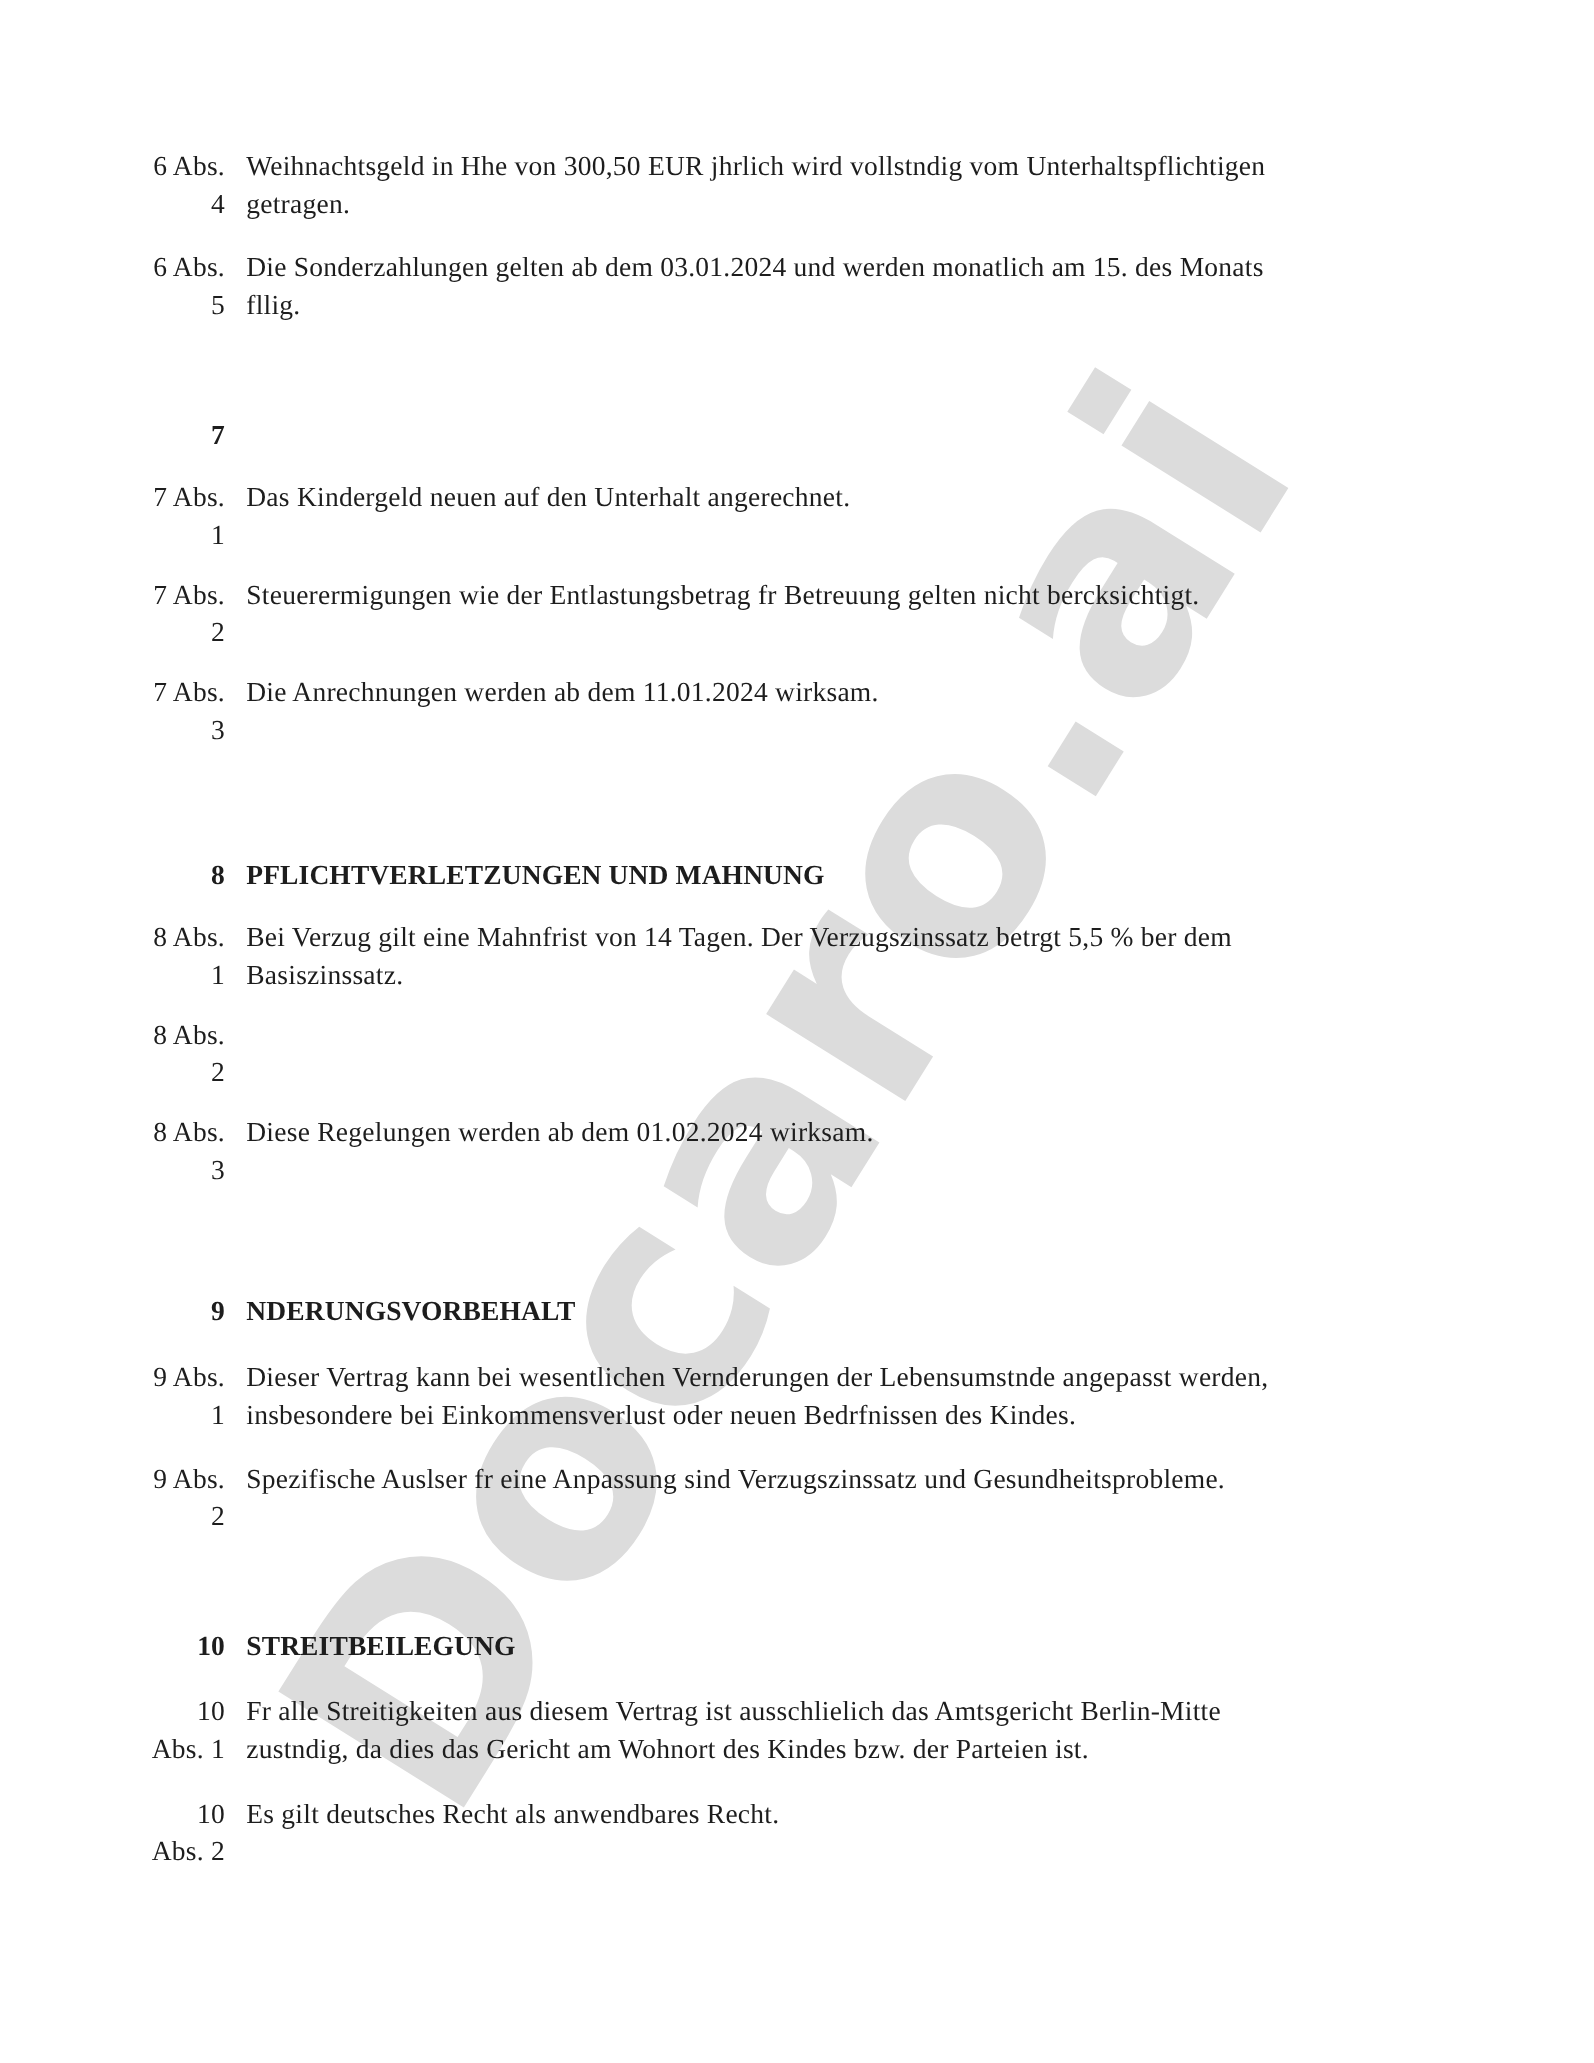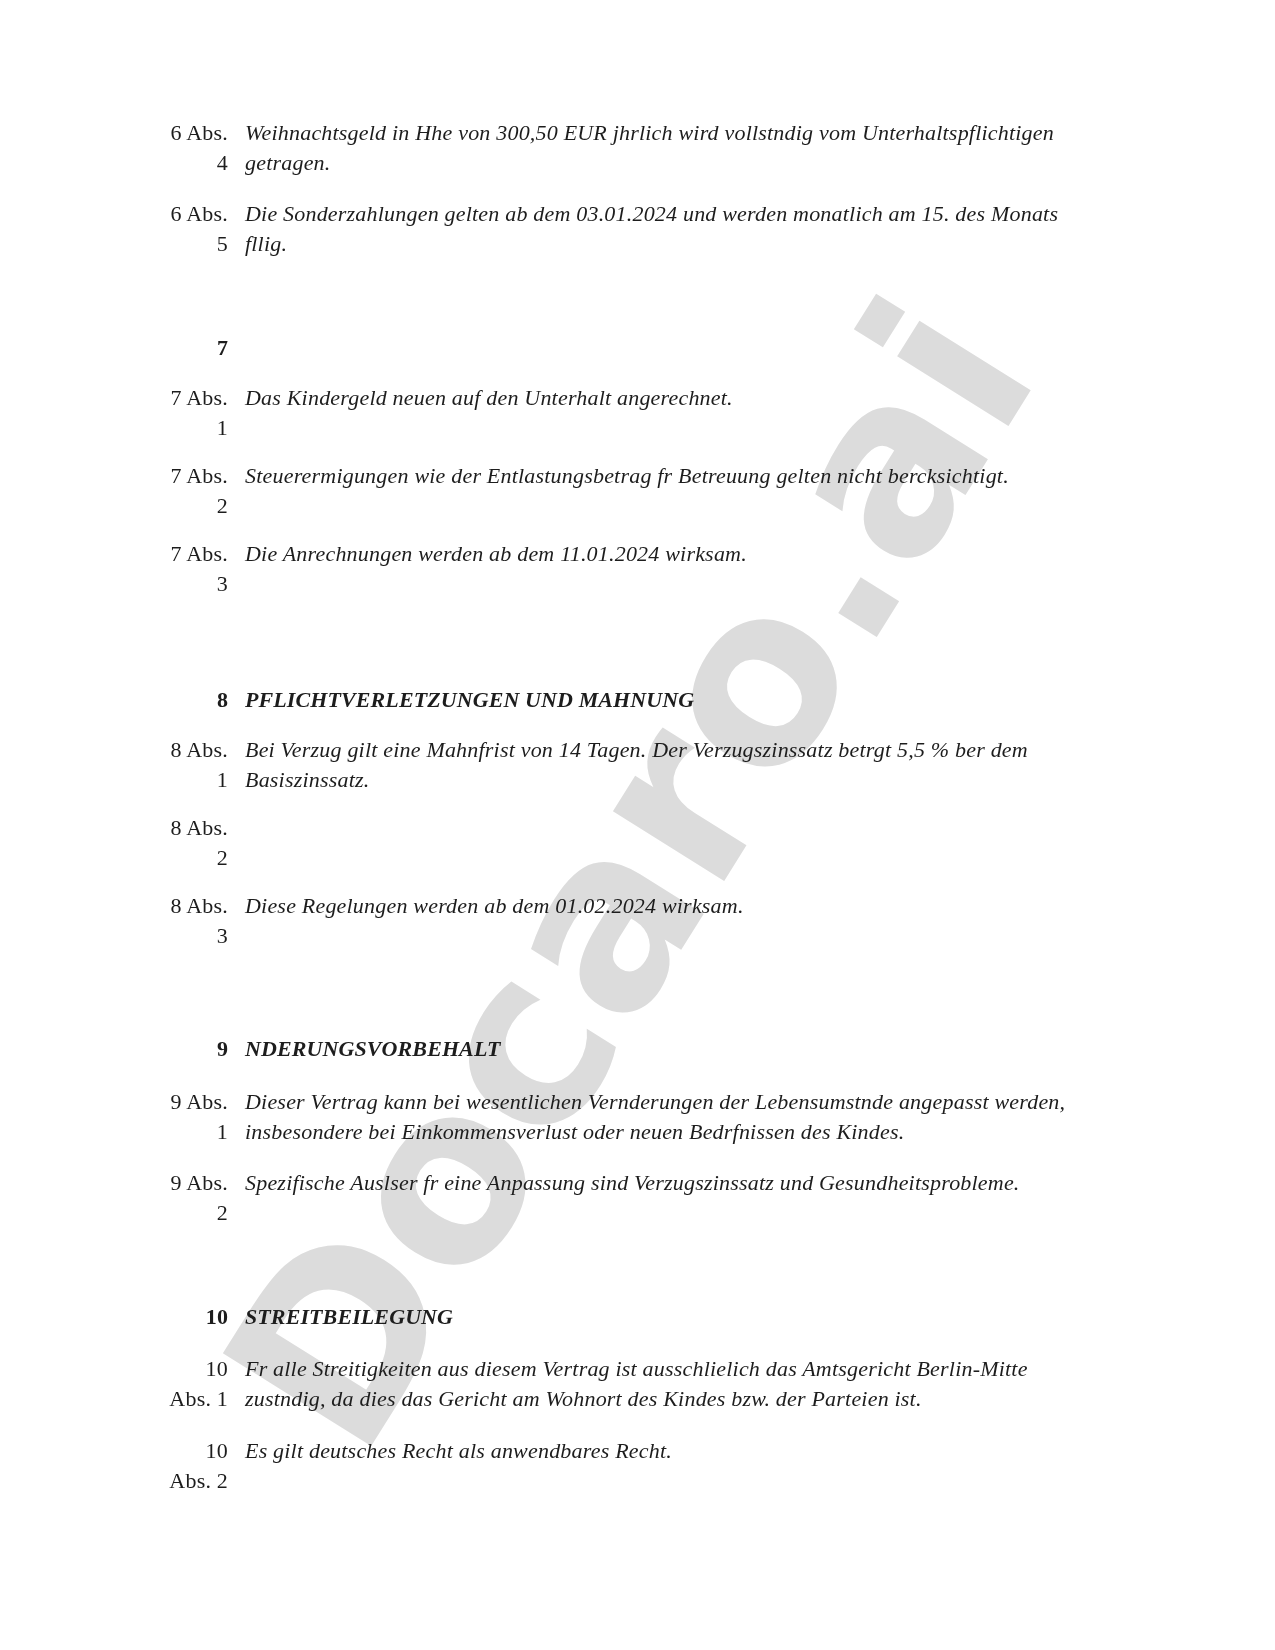--- a/index.html
+++ b/index.html
@@ -27,21 +27,20 @@
     font-size: 240px;
     color: #dcdcdc;
     white-space: nowrap;
     z-index: 0;
     user-select: none;
   }
   .content {
     position: absolute;
     inset: 0;
     z-index: 1;
-    margin-left: 48px;
   }
   .row {
     position: absolute;
     left: 100px;
     width: 1080px;
     display: flex;
     align-items: flex-start;
   }
   .col-label {
     flex: none;
@@ -52,21 +51,20 @@
     letter-spacing: 0.2px;
     white-space: pre-line;
   }
   .col-body {
     margin-left: 17px;
     font-size: 22px;
     line-height: 30px;
     letter-spacing: 0.2px;
     white-space: pre-wrap;
     width: 900px;
-    font-style: italic;
   }
   .row.heading .col-label,
   .row.heading .col-body {
     font-weight: bold;
     letter-spacing: 0.1px;
   }
 </style>
 </head>
 <body>
 

